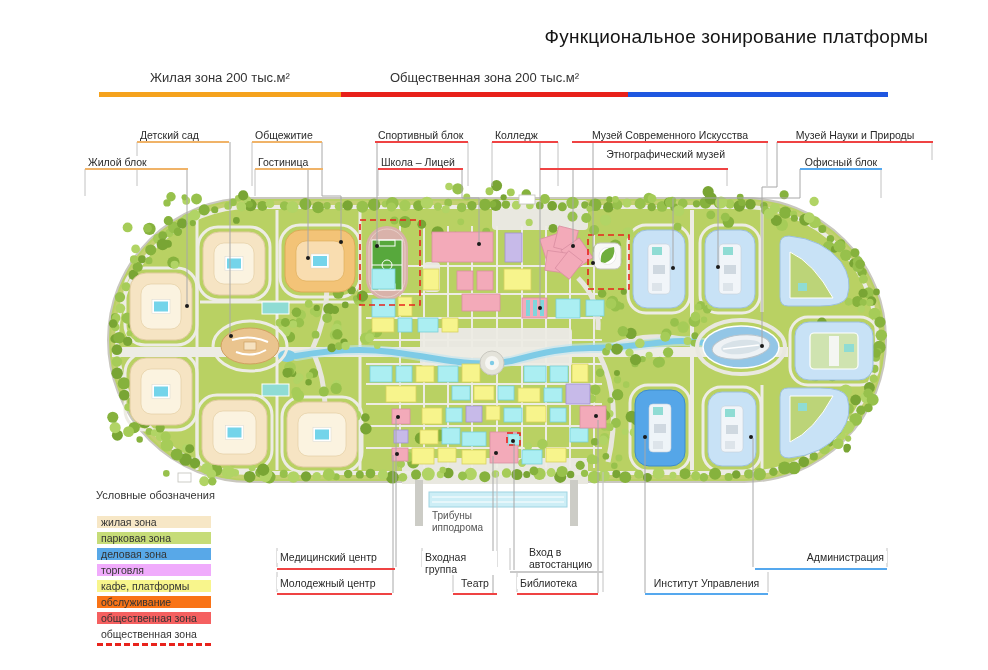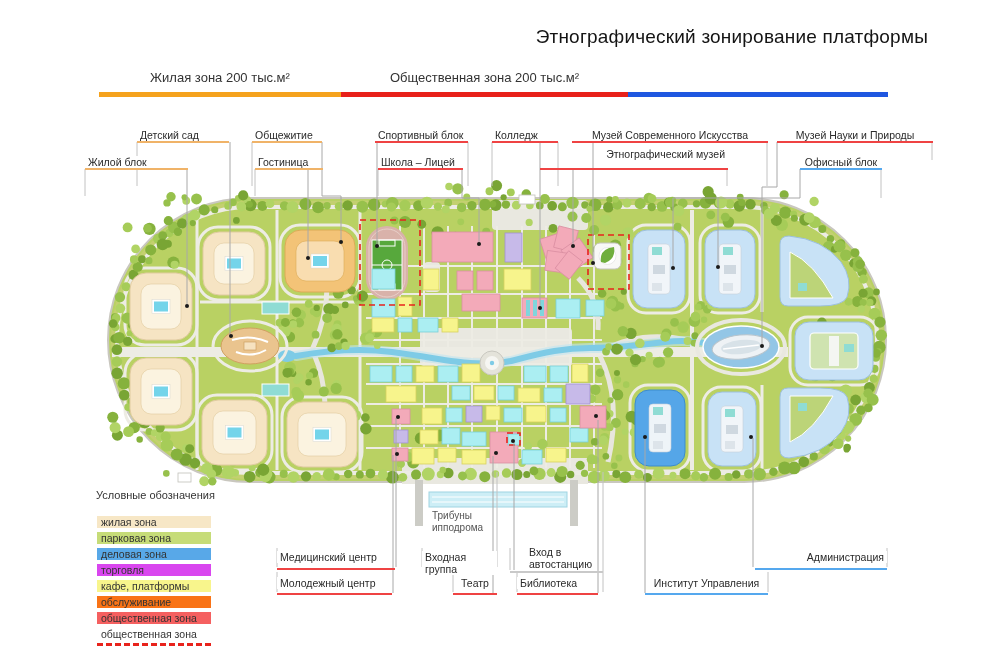--- a/index.html
+++ b/index.html
@@ -818,35 +818,35 @@
         <circle cx="596" cy="416" r="2" fill="#1a1a1a"></circle>
         <polyline points="768,572 768,592" fill="none" stroke="#c2c2c2" stroke-width="1"></polyline>
         <polyline points="645,593 645,439" fill="none" stroke="#a8a8a8" stroke-width="1"></polyline>
         <circle cx="645" cy="437" r="2" fill="#1a1a1a"></circle>
         <polyline points="887,548 887,567" fill="none" stroke="#c2c2c2" stroke-width="1"></polyline>
         <polyline points="753,567 753,438" fill="none" stroke="#a8a8a8" stroke-width="1"></polyline>
         <circle cx="751" cy="437" r="2" fill="#1a1a1a"></circle>
       </g>
     </svg>
 
-  <div id="page-title">Этнографический зонирование платформы</div>
+  <div id="page-title">Функциональное зонирование платформы</div>
 
   <div class="zseg" style="left: 99px; width: 242px; background: rgb(245, 162, 29);" id="zseg0"></div>
   <div class="zseg" style="left: 341px; width: 287px; background: rgb(232, 33, 26);" id="zseg1"></div>
   <div class="zseg" style="left: 628px; width: 260px; background: rgb(31, 87, 224);" id="zseg2"></div>
 
   <div class="zl" style="left:99px;width:242px;text-align:center;">Жилая зона 200 тыс.м²</div>
   <div class="zl" style="left:341px;width:287px;text-align:center;">Общественная зона 200 тыс.м²</div>
 
   <div id="legend-title">Условные обозначения</div>
   <div id="legend">
       <div class="li" style="background: rgb(247, 231, 198);">жилая зона</div>
       <div class="li" style="background: rgb(198, 220, 120);">парковая зона</div>
       <div class="li" style="background: rgb(88, 168, 232);">деловая зона</div>
-      <div class="li" style="background: #d946ef;">торговля</div>
+      <div class="li" style="background: #f0abfc;">торговля</div>
       <div class="li" style="background: rgb(248, 245, 140);">кафе, платформы</div>
       <div class="li" style="background: #f97316;">обслуживание</div>
       <div class="li" style="background: rgb(245, 96, 96);">общественная зона</div>
       <div class="li" style="background: rgb(255, 255, 255);">общественная зона</div>
       <div class="li-dash"></div>
     </div>
 
   <div id="labels-layer">
       <div class="ul" style="left: 137px; top: 141px; width: 92px; border-top-color: rgb(240, 179, 104);"></div>
       <div class="lbl" style="left: 137px; top: 129px; width: 92px; text-align: left;"><span class="bx">Детский сад</span></div>

